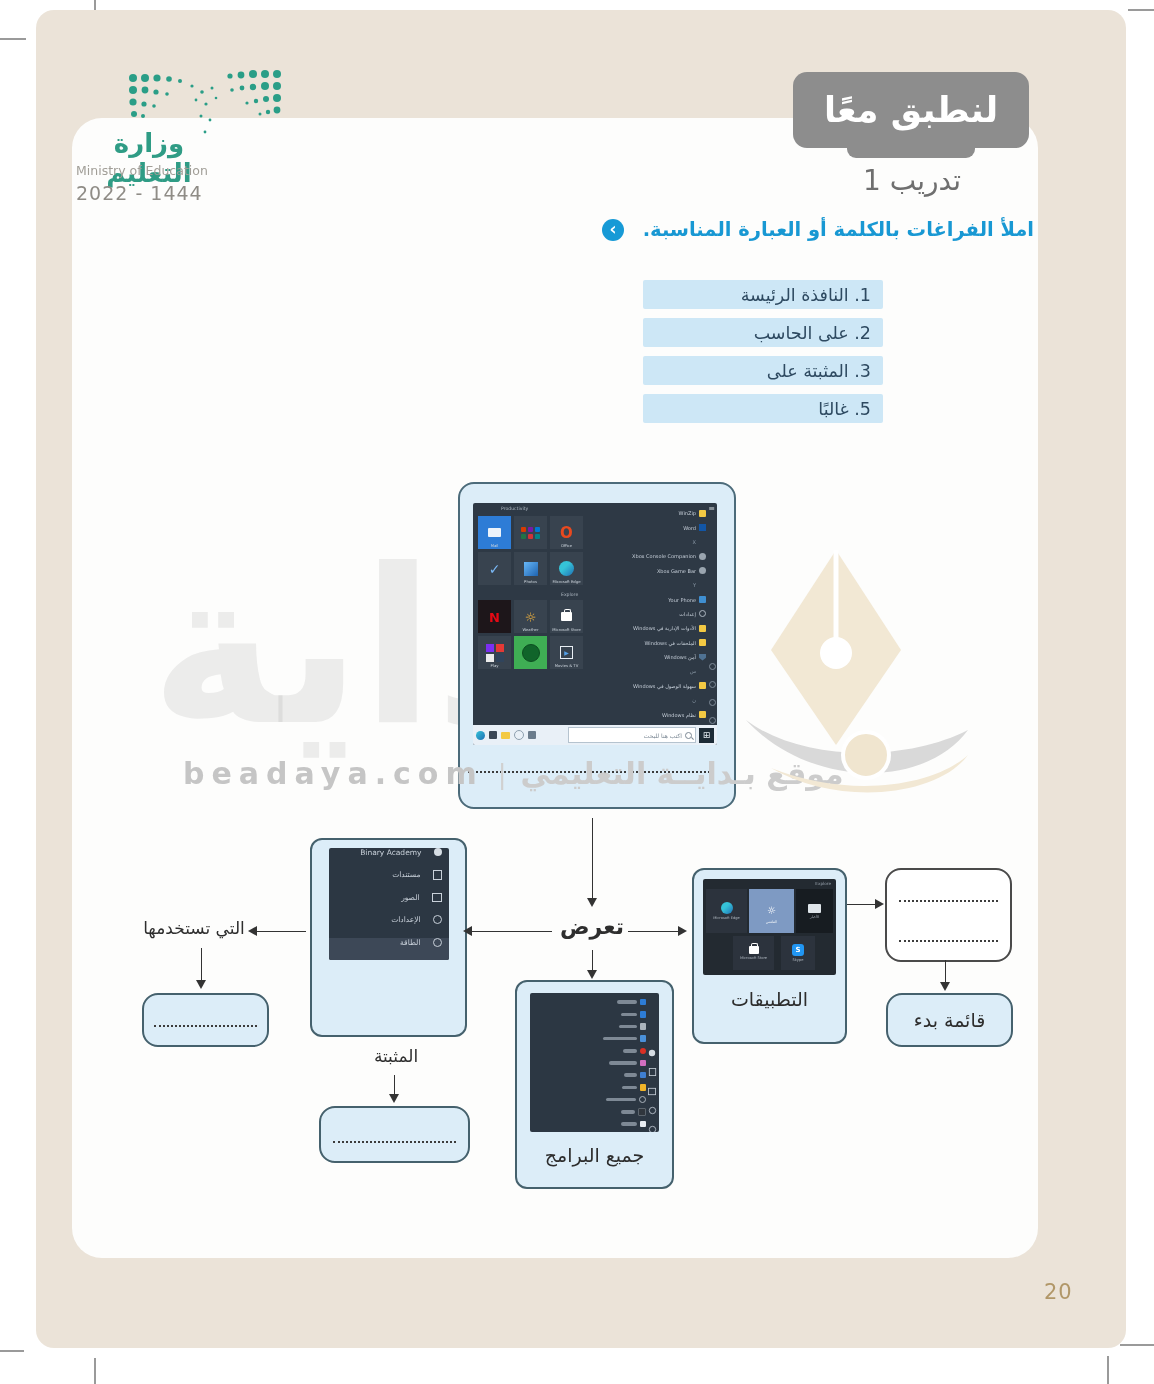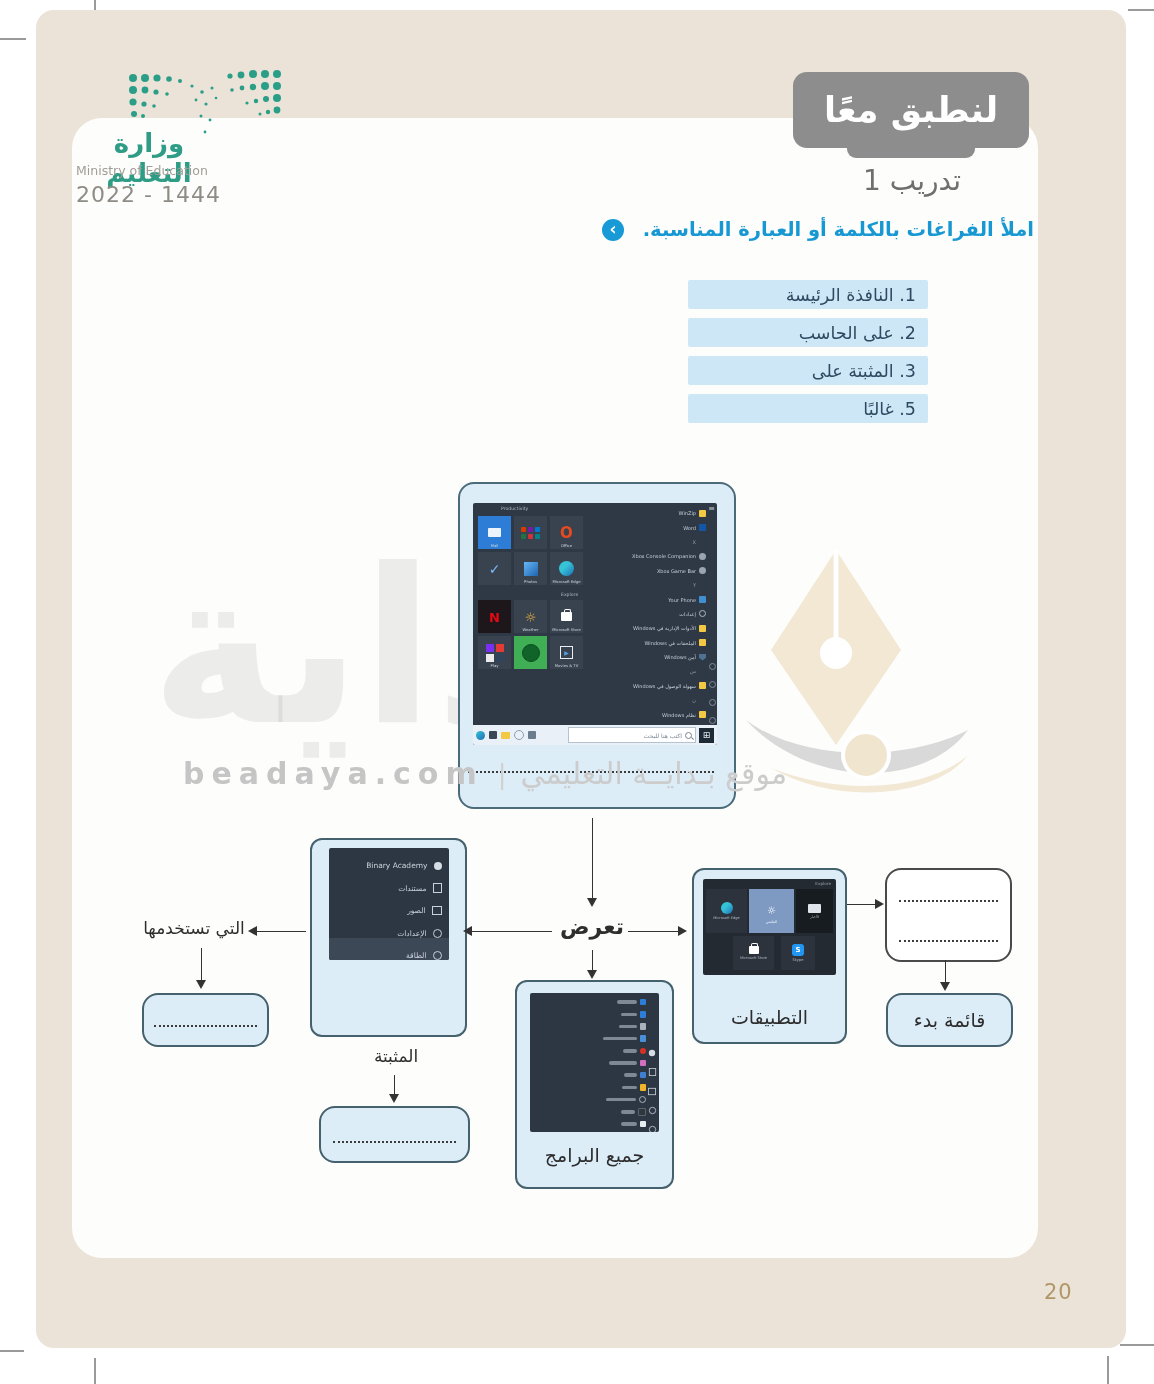--- a/index.html
+++ b/index.html
@@ -13,39 +13,39 @@
            background:#fdfdfc;border-radius:30px}
 
   
   .crop{position:absolute;background:#9a9a9a}
 
   
   .logo-dots{position:absolute;left:126px;top:64px}
   .logo-ar{position:absolute;left:74px;top:128px;width:150px;font-size:26px;font-weight:bold;
            color:#2f9c85;direction:rtl;text-align:center}
   .logo-en{position:absolute;left:76px;top:163px;font-size:12.5px;color:#a19e97}
-  .logo-years{position:absolute;left:76px;top:182px;font-size:22px;color:#8f8c86;letter-spacing:1px}
+  .logo-years{position:absolute;left:76px;top:182px;font-size:19px;color:#8f8c86;letter-spacing:1px}
 
   
   .banner{position:absolute;left:793px;top:72px;width:236px;height:76px;background:#8d8d8d;
           border-radius:14px;display:flex;align-items:center;justify-content:center;z-index:3}
   .banner span{color:#fff;font-size:35px;font-weight:bold;direction:rtl}
   .banner-tab{position:absolute;left:847px;top:146px;width:128px;height:12px;background:#8d8d8d;
               border-radius:0 0 9px 9px;z-index:2}
   .exercise{position:absolute;left:812px;top:164px;width:200px;text-align:center;font-size:28px;
             color:#6f6f6f;direction:rtl}
   .instruction{position:absolute;left:602px;top:218px;width:432px;display:flex;align-items:center;
                gap:8px;direction:ltr;z-index:3}
   .inst-icon{width:22px;height:22px;min-width:22px;border-radius:50%;background:#179ad6;color:#fff;
              display:flex;align-items:center;justify-content:center;font-weight:bold}
   .inst-icon::before{content:"‹";font-size:17px;margin-top:-2px}
   .inst-text{flex:1;text-align:right;direction:rtl;color:#1898d3;font-size:19.5px;font-weight:bold}
 
   
-  .bank{position:absolute;left:688px;top:280px;width:240px;z-index:3}
+  .bank{position:absolute;left:643px;top:280px;width:240px;z-index:3}
   .bank-item{height:29px;margin-bottom:9px;background:#cde7f6;border-radius:2px;direction:rtl;
              display:flex;align-items:center;padding:0 12px;font-size:17.5px;color:#2e4a61}
 
   
   .maincard{position:absolute;left:458px;top:482px;width:274px;height:323px;background:#dcedf8;
             border:2px solid #4c6b7a;border-radius:16px;z-index:2}
   .shot{position:absolute;left:13px;top:19px;width:244px;height:242px;background:#2e3945;
         border-radius:2px;overflow:hidden}
   .main-dots{position:absolute;left:8px;width:246px;top:287px;border-bottom:2.5px dotted #3c3c3c}
 
@@ -112,21 +112,21 @@
              justify-content:center;font-size:9px}
   .start-btn::before{content:"⊞"}
 
   
   .wm-big{position:absolute;left:150px;top:540px;font-size:215px;line-height:1;
           color:rgba(90,90,90,0.10);z-index:1;font-weight:bold;direction:rtl;pointer-events:none}
   .wm-line{position:absolute;left:183px;top:756px;z-index:6;display:flex;align-items:center;gap:14px;
            direction:ltr;pointer-events:none}
   .wm-en{font-size:30px;letter-spacing:7px;color:#c5c5c5;font-weight:bold}
   .wm-sep{color:#d0d0d0;font-size:26px}
-  .wm-ar{font-size:30px;color:#cccccc;font-weight:normal;direction:rtl}
+  .wm-ar{font-size:30px;color:#cccccc;font-weight:bold;direction:rtl}
   .wm-pen{position:absolute;left:716px;top:550px;z-index:6;pointer-events:none}
 
   
   .hline{position:absolute;height:0;border-top:1.7px solid #333;z-index:4}
   .vline{position:absolute;width:0;border-left:1.7px solid #333;z-index:4}
   .ah{position:absolute;width:0;height:0;z-index:4}
   .ah-down{border-left:5.5px solid transparent;border-right:5.5px solid transparent;border-top:9px solid #333}
   .ah-left{border-top:5.5px solid transparent;border-bottom:5.5px solid transparent;border-right:9px solid #333}
   .ah-right{border-top:5.5px solid transparent;border-bottom:5.5px solid transparent;border-left:9px solid #333}
 
@@ -134,21 +134,21 @@
   .verb{left:550px;top:914px;width:84px;font-size:22px;font-weight:600}
   .used{left:138px;top:918px;width:112px;font-size:17px}
   .installed{left:340px;top:1046px;width:112px;font-size:17px}
 
   .minicard{position:absolute;background:#dcedf8;border:2px solid #45616d;border-radius:12px;z-index:3}
   .minicard .mlabel{direction:rtl;text-align:center;color:#2d2d2d;line-height:1.25}
   .mini{background:#2c3743;border-radius:2px;position:relative;overflow:hidden;margin:0 auto}
 
   .card-folders{left:310px;top:838px;width:153px;height:195px}
   .fm{width:120px;height:112px;margin-top:8px}
-  .fmrow{display:flex;align-items:flex-end;direction:rtl;gap:6px;height:22.4px;padding:0 7px;
+  .fmrow{display:flex;align-items:flex-start;direction:rtl;gap:12px;height:22.4px;padding:0 7px;
          font-size:7.5px;color:#c9d1da;white-space:nowrap}
   .fmrow.hl{background:#3d4857}
   .fic{display:inline-block}
   .f-person{width:8px;height:8px;min-width:8px;border-radius:50%;background:#d6dde4}
   .f-doc{width:7px;height:8px;min-width:7px;border:1px solid #c9d1da}
   .f-pic{width:8px;height:7px;min-width:8px;border:1px solid #c9d1da}
   .f-gear{width:7px;height:7px;min-width:7px;border:1.5px solid #c9d1da;border-radius:50%}
   .f-pow{width:7px;height:7px;min-width:7px;border:1.5px solid #c9d1da;border-radius:50%}
   .card-folders .mlabel{font-size:17.5px;margin-top:10px;padding:0 6px}
 
@@ -165,21 +165,21 @@
   .am-skype{left:78px;top:57px;width:34px;height:34px;background:#2c333d}
   .am-edge-ico{width:12px;height:12px;border-radius:50%;background:linear-gradient(135deg,#35c3d8 40%,#1f6fb4)}
   .am-sun::before{content:"☼";color:#fff;font-size:10px}
   .am-news-ico{width:13px;height:9px;background:#dfe5ea;border-radius:1px}
   .am-bag{width:10px;height:8px;background:#fff;border-radius:1px;position:relative}
   .am-bag::before{content:"";position:absolute;top:-3px;left:2.5px;width:5px;height:3px;
                   border:1px solid #fff;border-bottom:none;border-radius:2px 2px 0 0}
   .am-skype-ico{width:12px;height:12px;border-radius:3px;background:#2196f3;color:#fff;font-size:7px;
                 display:flex;align-items:center;justify-content:center;font-weight:bold}
   .am-skype-ico::before{content:"S"}
-  .card-apps .mlabel{font-size:19px;margin-top:31px}
+  .card-apps .mlabel{font-size:19px;margin-top:13px}
 
   .card-programs{left:515px;top:980px;width:155px;height:205px}
   .pm{width:129px;height:139px;margin-top:11px}
   .pm-rows{position:absolute;right:13px;left:4px;top:3px}
   .pm-row{display:flex;direction:rtl;align-items:center;gap:3px;height:12.2px}
   .pm-ico{width:6.5px;height:6.5px;min-width:6.5px;border-radius:1px}
   .pm-txt{height:3.5px;background:#8d98a3;border-radius:2px;opacity:.85}
   .pm-gear{background:none;border:1.2px solid #aab3bc;border-radius:50%;width:5px;height:5px;min-width:5px}
   .pm-dark{background:#30363d;border:1px solid #5c656e}
   .pm-rail{position:absolute;right:2px;top:56px;display:flex;flex-direction:column;gap:10px;align-items:center}

